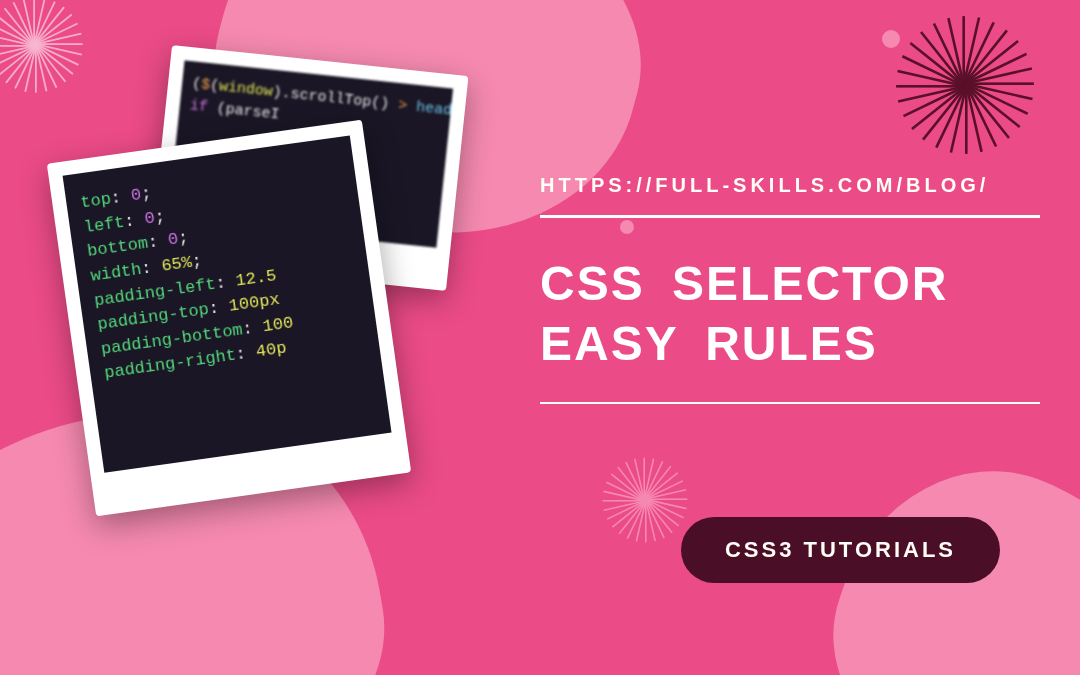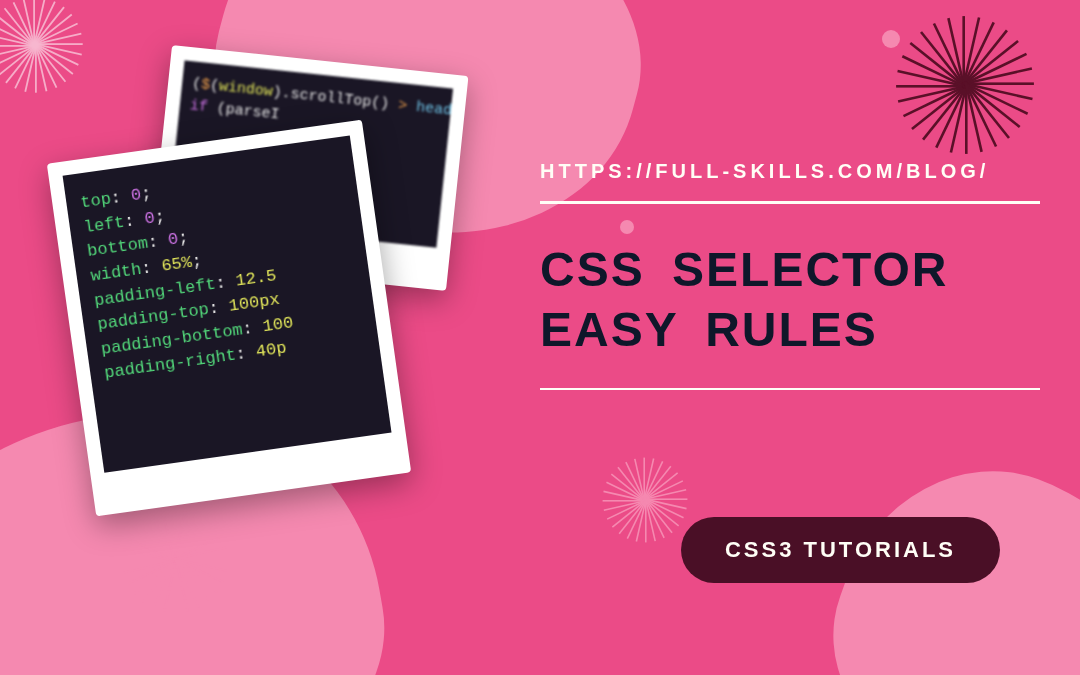--- a/index.html
+++ b/index.html
@@ -78,21 +78,21 @@
   .codeblock .y { color: #e2e65a; }
   .codeblock .b { color: #6ec1e4; }
   .codeblock .w { color: #e8e8e8; }
   .codeblock .o { color: #e89b4a; }
   .p-back .codeblock { font-size: 15px; padding: 12px 10px; }
 
   
   .content {
     position: absolute;
     left: 540px;
-    top: 160px;
+    top: 174px;
     right: 40px;
     color: #fffef6;
   }
   .url {
     font-size: 20px;
     letter-spacing: 4px;
     text-transform: uppercase;
     font-weight: 900;
     margin-bottom: 18px;
   }
@@ -101,21 +101,21 @@
     background: #fffef6;
     margin: 12px 0 36px 0;
   }
   .hr2 { margin: 28px 0 36px 0; height: 2px; }
   .title {
     font-size: 48px;
     font-weight: 900;
     letter-spacing: 2px;
     line-height: 1.25;
     text-transform: uppercase;
-    color: #0f172a;
+    color: #ffffff;
     word-spacing: 12px;
   }
 
   .badge-wrap {
     position: absolute;
     right: 80px;
     bottom: 92px;
   }
   .badge {
     background: #4a0f26;

